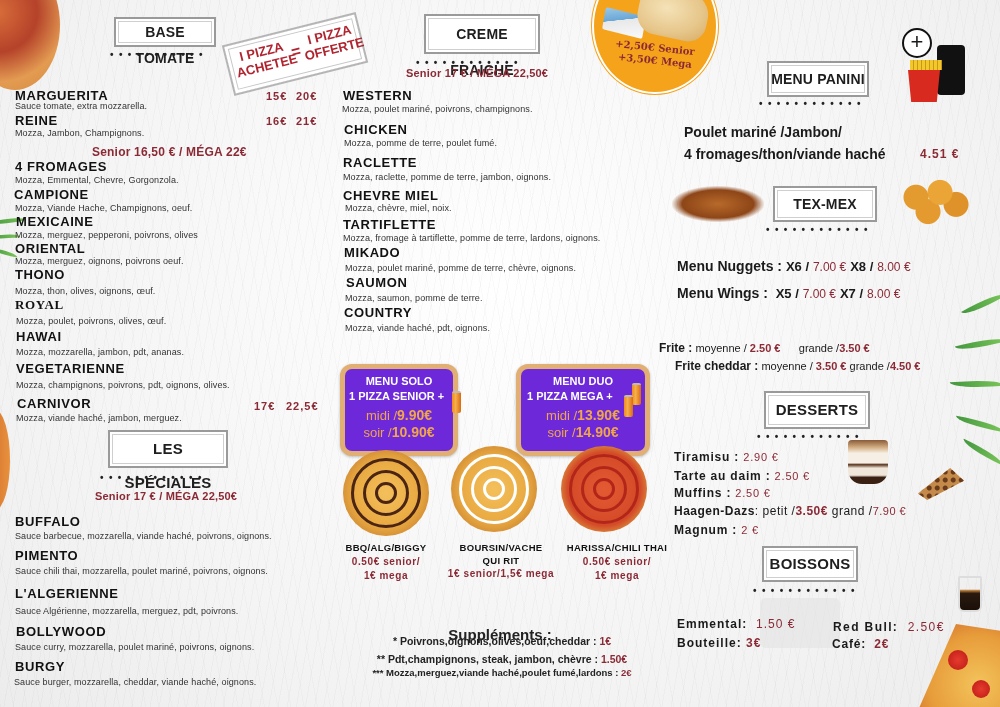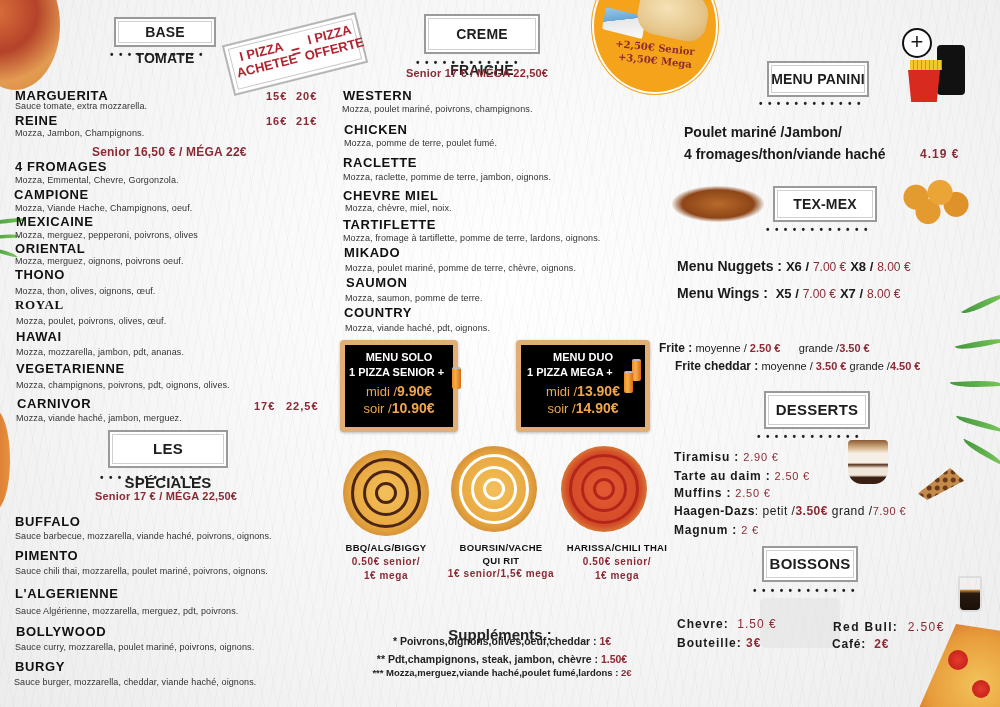--- a/index.html
+++ b/index.html
@@ -104,26 +104,27 @@
     transform: skew(-10deg, 14deg); border-radius: 2px;
   }
   .badge-circle .txt {
     position: absolute; left: 0; width: 100%; text-align: center;
     font-family: "DejaVu Serif", serif; font-weight: bold; font-size: 10px;
     color: #8b2a35; transform: rotate(6deg);
   }
   
   .chalk {
     position: absolute;
-    background: #000000;
+    background: #6d28d9;
     border: 5px solid #e1ae74;
-    border-radius: 4px;
+    border-radius: 12px;
     box-shadow: 0 1px 3px rgba(0,0,0,0.25);
     text-align: center;
     color: #fff;
+    margin-top: 24px;
   }
   .chalk .t1 { font-size: 11px; font-weight: bold; line-height: 15px; margin-top: 5px; }
   .chalk .t2 { font-size: 11px; font-weight: bold; line-height: 15px; }
   .chalk .mp { font-size: 13px; color: #f0a64a; line-height: 16px; }
   .chalk .mp b { font-size: 14px; }
   .can {
     position: absolute; width: 9px; height: 22px;
     background: linear-gradient(90deg, #f08a1e, #f7b04d 40%, #d96a10);
     border-radius: 2px;
     border-top: 2px solid #bbb;
@@ -346,21 +347,21 @@
 <div class="box-title" style="left:767px; top:61px; width:102px; height:36px; line-height:32px;">MENU PANINI</div>
 <div class="dots" style="left:759px; top:101px;">••••••••••••</div>
 
 <div class="abs" style="left:902px; top:28px; width:30px; height:30px; border:2px solid #111; border-radius:50%; text-align:center; line-height:24px; font-size:22px; background:#fff;">+</div>
 <div class="abs" style="left:937px; top:45px; width:28px; height:50px; background:#111; border-radius:4px;"></div>
 <div class="abs" style="left:910px; top:60px; width:32px; height:10px; background: repeating-linear-gradient(90deg, #f3c82b 0px, #f3c82b 3px, #c8981c 3px, #c8981c 4px);"></div>
 <div class="abs" style="left:908px; top:70px; width:32px; height:32px; background:#d82a1e; clip-path:polygon(0 0, 100% 0, 90% 100%, 10% 100%);"></div>
 
 <div class="r-line bold" style="left:684px; top:124px; font-size:14px;">Poulet mariné /Jambon/</div>
 <div class="r-line bold" style="left:684px; top:146px; font-size:14px;">4 fromages/thon/viande haché</div>
-<div class="price" style="left:920px; top:147px; font-size:12px;">4.19 €</div>
+<div class="price" style="left:920px; top:147px; font-size:12px;">4.51 €</div>
 
 <div class="box-title" style="left:773px; top:186px; width:104px; height:36px; line-height:32px;">TEX-MEX</div>
 <div class="dots" style="left:766px; top:227px;">••••••••••••</div>
 <div class="abs" style="left:672px; top:186px; width:92px; height:36px; background: radial-gradient(ellipse, #b86a2a 0%, #8e4618 55%, transparent 72%);"></div>
 <div class="abs" style="left:896px; top:178px; width:80px; height:48px; background:
   radial-gradient(circle at 25% 40%, #e39a2e 0 12px, transparent 13px),
   radial-gradient(circle at 55% 30%, #eaa536 0 12px, transparent 13px),
   radial-gradient(circle at 75% 55%, #df922a 0 12px, transparent 13px),
   radial-gradient(circle at 40% 70%, #e59a30 0 12px, transparent 13px);"></div>
 
@@ -405,17 +406,17 @@
   <div class="r-line" style="left:674px; top:504px; font-size:12px; letter-spacing:0.5px;"><span class="bold">Haagen-Dazs</span><span>: petit /</span><span class="red bold">3.50€</span><span> grand /</span><span class="red" style="font-size:11px;">7.90 €</span></div>
   <div class="r-line" style="left:674px; top:523px; font-size:12px; letter-spacing:0.8px;"><span class="bold">Magnum : </span><span class="red" style="font-size:11px;">2 €</span></div>
 </div>
 
 <div class="box-title" style="left:762px; top:546px; width:96px; height:36px; line-height:32px; font-size:15px;">BOISSONS</div>
 <div class="dots" style="left:753px; top:588px;">••••••••••••</div>
 <div class="abs" style="left:958px; top:576px; width:24px; height:36px; border:2px solid #ddd; border-radius:2px 2px 6px 6px; background: linear-gradient(180deg, transparent 0%, transparent 35%, #c98b44 38%, #2a1a10 48%, #1a0f08 100%);"></div>
 <div class="abs" style="left:760px; top:598px; width:80px; height:50px; background:#e2e2e2; opacity:0.6; border-radius:6px;"></div>
 
 <div>
-  <div class="r-line" style="left:677px; top:617px; font-size:12px; letter-spacing:1px;"><span class="bold">Chevre:</span>&nbsp;&nbsp;<span class="red">1.50 €</span></div>
+  <div class="r-line" style="left:677px; top:617px; font-size:12px; letter-spacing:1px;"><span class="bold">Emmental:</span>&nbsp;&nbsp;<span class="red">1.50 €</span></div>
   <div class="r-line" style="left:677px; top:636px; font-size:12px; letter-spacing:1px;"><span class="bold">Bouteille:</span>&nbsp;<span class="red bold">3€</span></div>
   <div class="r-line" style="left:833px; top:620px; font-size:12px; letter-spacing:1.4px;"><span class="bold">Red Bull:</span>&nbsp;&nbsp;<span class="red">2.50€</span></div>
   <div class="r-line" style="left:832px; top:637px; font-size:12px; letter-spacing:0.8px;"><span class="bold">Café:</span>&nbsp;&nbsp;<span class="red bold">2€</span></div>
 </div>
 
 </body></html>

